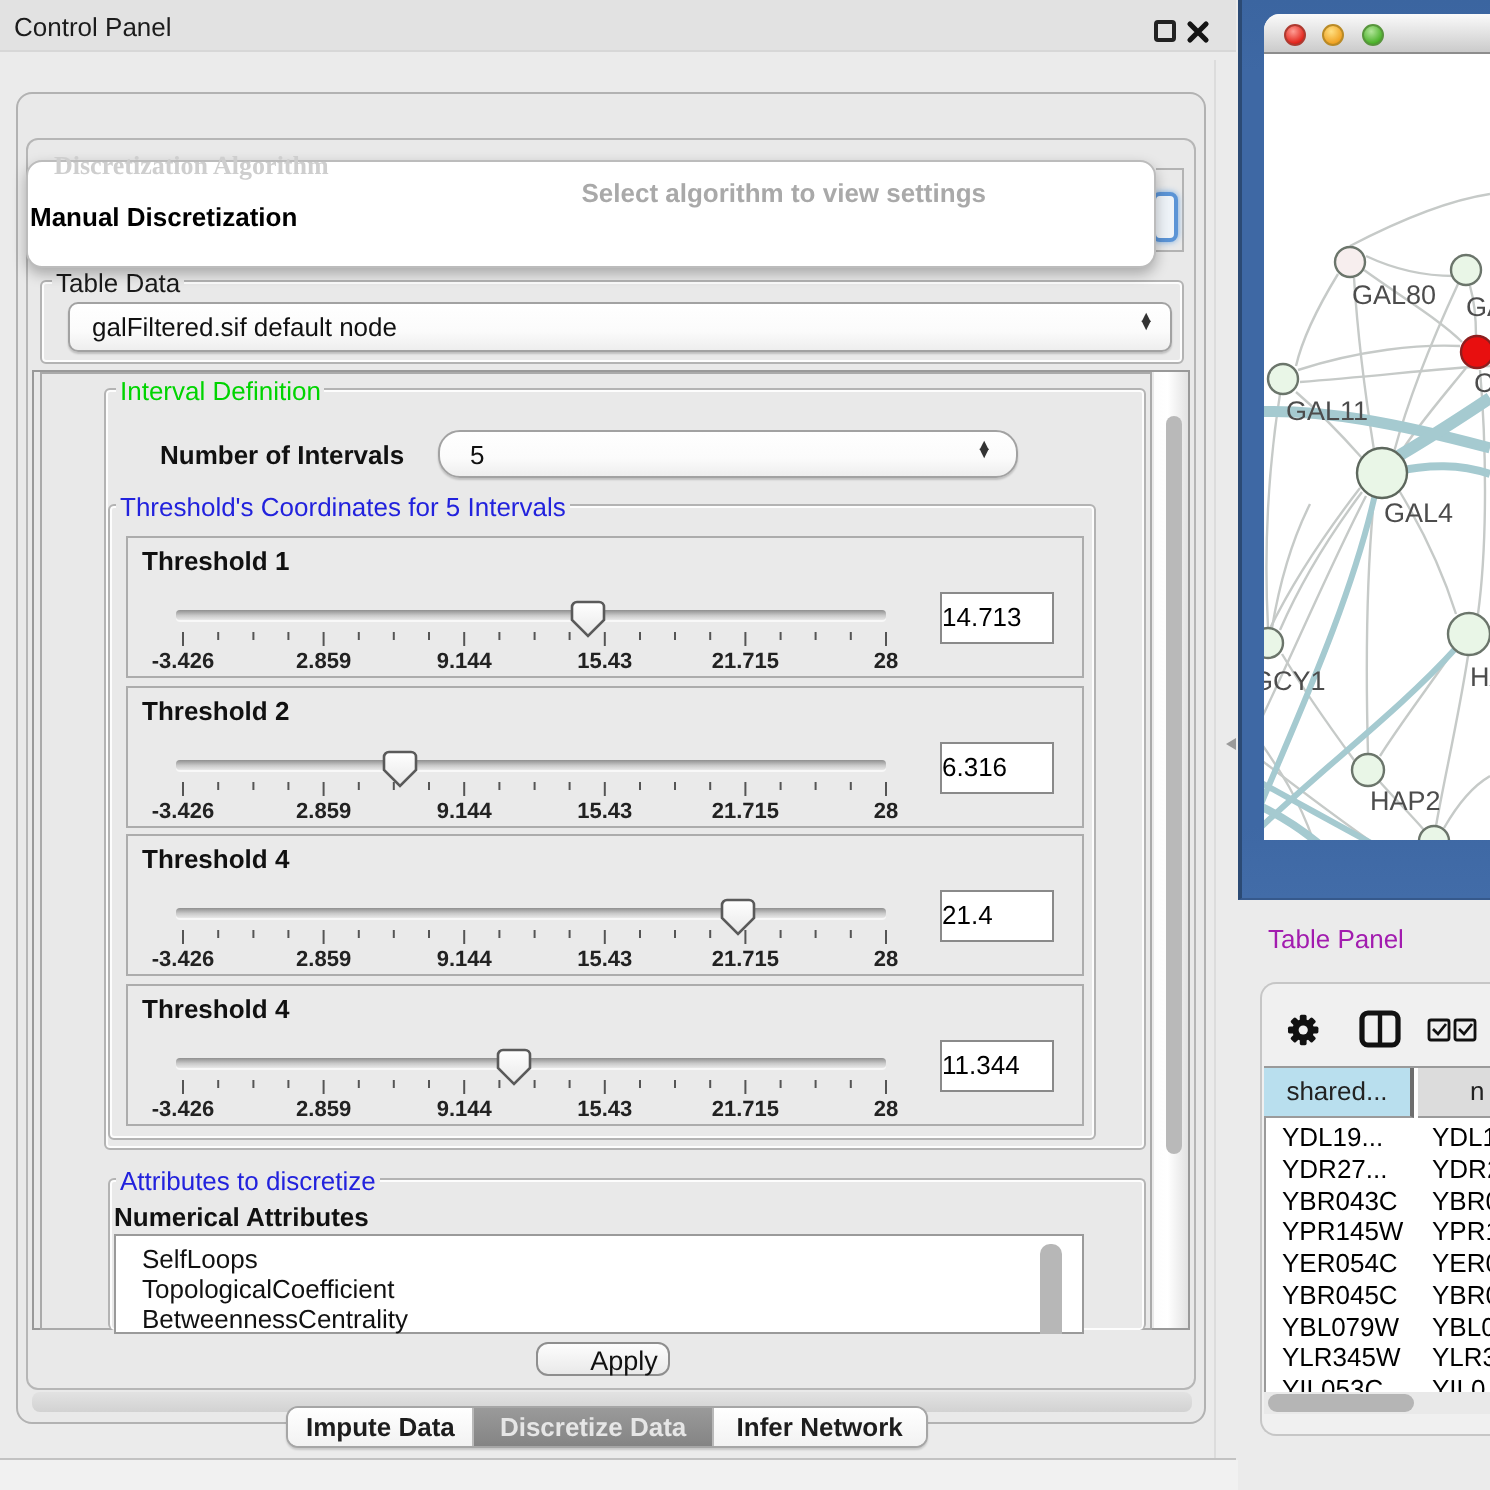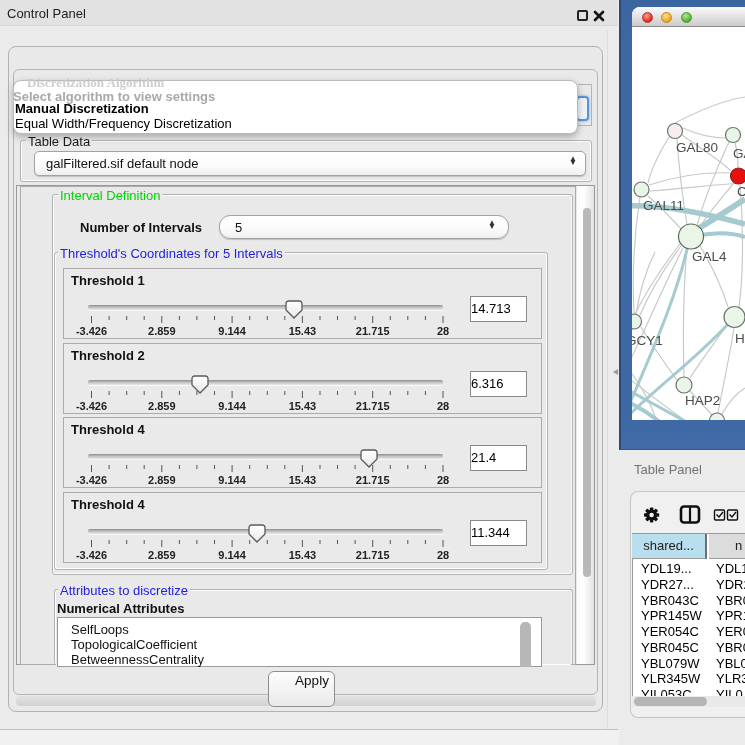--- a/index.html
+++ b/index.html
@@ -16,21 +16,21 @@
 
 .tabbar{height:20px;background:#fdfdfd;border:1px solid #a6a6a6;border-radius:6px;box-shadow:0 1px 1px rgba(0,0,0,0.15);overflow:hidden;display:flex;}
 #toptabs{left:84px;top:33px;width:441px;}
 #bottomtabs{left:143px;top:703px;width:321px;height:21px;}
 .tab{font-size:13px;font-weight:600;color:#1d1d1d;text-align:center;line-height:19px;border-right:1px solid #b9b9b9;background:linear-gradient(180deg,#ffffff,#f2f2f2);}
 .tab:last-child{border-right:none;}
 .tabsel{background:linear-gradient(180deg,#9a9a9a,#848484);color:#e6e6e6;}
 
 #fadedlabel{left:27px;top:75px;font-size:13px;font-weight:bold;color:#cecece;z-index:6;font-family:Liberation Serif, serif;}
 #popup{left:13px;top:80px;width:565px;height:54px;background:#fff;border:1px solid #bcbcbc;border-radius:8px;box-shadow:0 3px 7px rgba(0,0,0,0.28);z-index:5;}
-#hint{left:13px;top:89px;width:480px;text-align:left;font-size:13px;font-weight:600;color:#a9a9a9;z-index:7;}
+#hint{left:13px;top:89px;width:480px;text-align:right;font-size:13px;font-weight:600;color:#a9a9a9;z-index:7;}
 #item1{left:15px;top:101px;font-size:13px;font-weight:bold;color:#000;z-index:7;}
 #item2{left:15px;top:116px;font-size:13px;color:#000;z-index:7;}
 
 #remcombo{left:576px;top:96px;width:13px;height:25px;background:#eef3f8;border:2px solid #5b94d6;border-radius:4px;box-shadow:0 0 3px #74a9e0;}
 .gline{background:#b3b3b3;}
 
 .grp{border:1px solid #b3b3b3;border-radius:3px;box-shadow:inset 0 0 0 1px #fdfdfd;}
 .grptitle{font-size:13px;background:#e9e9e9;padding:0 2px;z-index:2;}
 
 #grpTD{left:20px;top:140px;width:572px;height:42px;}
@@ -58,30 +58,30 @@
 .thumb{width:18px;height:19px;}
 .tlabels{left:0;width:745px;height:12px;font-size:11px;font-weight:bold;color:#222;}
 .tl{position:absolute;transform:translateX(-50%);}
 
 #grpAT{left:54px;top:589px;width:519px;height:76px;border-bottom:none;}
 #lblAT{left:58px;top:583px;color:#2222dd;}
 #lblNA{left:57px;top:601px;font-size:13px;font-weight:bold;color:#111;}
 #listbox{left:57px;top:617px;width:485px;height:50px;background:#fff;border:1px solid #9a9a9a;font-size:13px;color:#111;}
 #listthumb{left:520px;top:622px;width:11px;height:45px;background:#b7b7b7;border-radius:5px 5px 0 0;}
 #strip{left:16px;top:696px;width:580px;height:10px;background:linear-gradient(180deg,#e2e2e2,#d2d2d2);border-radius:4px;}
-#applybtn{left:268px;top:671px;width:67px;height:36px;background:linear-gradient(180deg,#fdfdfd,#e9e9e9);border:1px solid #8e8e8e;border-radius:6px;font-size:13.5px;color:#111;text-align:center;line-height:18px;padding-left:21px;}
+#applybtn{left:268px;top:671px;width:67px;height:17px;background:linear-gradient(180deg,#fdfdfd,#e9e9e9);border:1px solid #8e8e8e;border-radius:6px;font-size:13.5px;color:#111;text-align:center;line-height:18px;padding-left:21px;}
 #rightline{left:607px;top:30px;width:1px;height:700px;background:#dcdcdc;}
 
 #netpanel{left:619px;top:0;width:126px;height:450px;background:linear-gradient(180deg,#3b65a0,#3e68a4 8%,#3e68a4 92%,#426ca8);border-left:2px solid #2b4a74;border-bottom:1px solid #36598c;}
 #macwin{left:632px;top:7px;width:113px;height:413px;background:#fff;border-radius:8px 0 0 0;}
 #mactitle{left:632px;top:7px;width:113px;height:20px;border-radius:8px 0 0 0;background:linear-gradient(180deg,#fafafa,#cbcbcb);border-bottom:1px solid #8d8d8d;}
 .light{top:12px;width:11px;height:11px;border-radius:50%;}
 
 #tparea{left:619px;top:450px;width:126px;height:295px;background:#ebebeb;}
-#tptitle{left:634px;top:462px;font-size:13px;color:#737373;}
+#tptitle{left:634px;top:462px;font-size:13px;color:#a21caf;}
 #tpbox{left:630px;top:491px;width:115px;height:227px;background:#f0f0f0;border:1px solid #c6c6c6;border-radius:8px 0 0 8px;border-right:none;}
 #tbl{left:632px;top:533px;width:113px;height:163px;background:#fff;border-left:1px solid #9a9a9a;border-top:1px solid #9a9a9a;overflow:hidden;}
 #th1{left:632px;top:534px;width:75px;height:25px;background:#b9dfee;border-right:2px solid #6e6e6e;border-bottom:1px solid #9b9b9b;font-size:13px;color:#222;text-align:center;line-height:24px;}
 #th2{left:709px;top:534px;width:36px;height:25px;background:#dcdcdc;border-bottom:1px solid #9b9b9b;font-size:13px;color:#222;padding-left:26px;line-height:24px;}
 .trow{left:632px;width:113px;height:15.1px;font-size:13px;color:#000;}
 .c1{position:absolute;left:9px;top:0;}
 .c2{position:absolute;left:84px;top:0;}
 #hsb{left:632px;top:696px;width:113px;height:11px;background:#e9e9e9;}
 #hsbthumb{left:634px;top:697px;width:73px;height:9px;background:#b5b5b5;border-radius:5px;}
 </style></head>
@@ -98,21 +98,20 @@
 
 <div class="abs gline" style="left:578px;top:84px;width:14px;height:1px"></div>
 <div class="abs gline" style="left:591px;top:84px;width:1px;height:42px"></div>
 <div class="abs gline" style="left:578px;top:125px;width:14px;height:1px"></div>
 <div class="abs" id="remcombo"></div>
 
 <div class="abs" id="popup"></div>
 <div class="abs" id="fadedlabel">Discretization Algorithm</div>
 <div class="abs" id="hint">Select algorithm to view settings</div>
 <div class="abs" id="item1">Manual Discretization</div>
-<div class="abs" id="item2">Equal Width/Frequency Discretization</div>
 
 <div class="abs grp" id="grpTD"></div>
 <div class="abs grptitle" id="lblTD">Table Data</div>
 <div class="abs combo" id="comboTD">galFiltered.sif default node<span class="arrows" style="right:8px;top:5px">▲<br>▼</span></div>
 
 <div class="abs" id="scrollpane"></div>
 <div class="abs" id="formpanel"></div>
 <div class="abs" id="sbtrack"></div>
 <div class="abs" id="sbthumb"></div>
 <div class="abs grp" id="grpID"></div>
@@ -302,20 +301,25 @@
 
 <div class="abs grp" id="grpAT"></div>
 <div class="abs grptitle" id="lblAT">Attributes to discretize</div>
 <div class="abs" id="lblNA">Numerical Attributes</div>
 <div class="abs" id="listbox">
  <div style="padding:4px 0 0 13px;line-height:15px">SelfLoops<br>TopologicalCoefficient<br>BetweennessCentrality</div>
 </div>
 <div class="abs" id="listthumb"></div>
 <div class="abs" id="strip"></div>
 <div class="abs" id="applybtn">Apply</div>
+<div class="abs tabbar" id="bottomtabs">
+ <div class="tab" style="width:94px">Impute Data</div>
+ <div class="tab tabsel" style="width:120px">Discretize Data</div>
+ <div class="tab" style="width:107px">Infer Network</div>
+</div>
 <div class="abs" id="rightline"></div>
 <div class="abs" style="left:0;top:729px;width:618px;height:1px;background:#c2c2c2"></div>
 <div class="abs" style="left:0;top:730px;width:619px;height:15px;background:#f1f1f1"></div>
 <div class="abs" style="left:613px;top:369px;width:0;height:0;border-top:3px solid transparent;border-bottom:3px solid transparent;border-right:5px solid #9a9a9a"></div>
 
 <div class="abs" id="netpanel"></div>
 <div class="abs" id="macwin"></div>
 <svg class="abs" style="left:632px;top:27px" width="113" height="393" viewBox="632 27 113 393" id="netsvg">
 <g fill="none" stroke="#c6cac8" stroke-width="1.2">
 <path d="M675,123 C700,110 725,100 745,97"></path>

